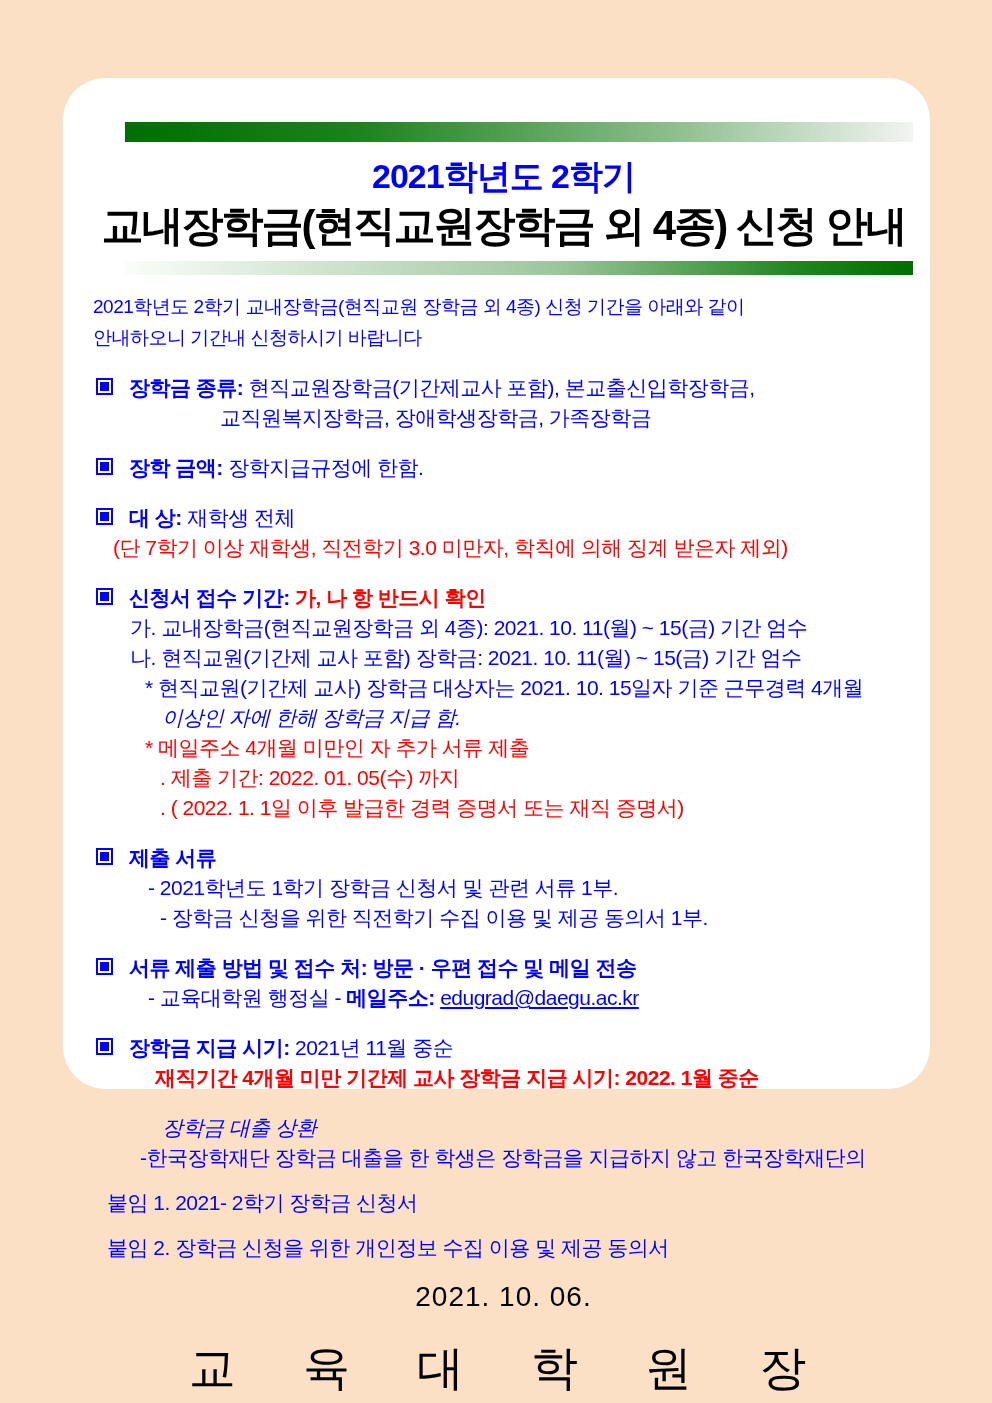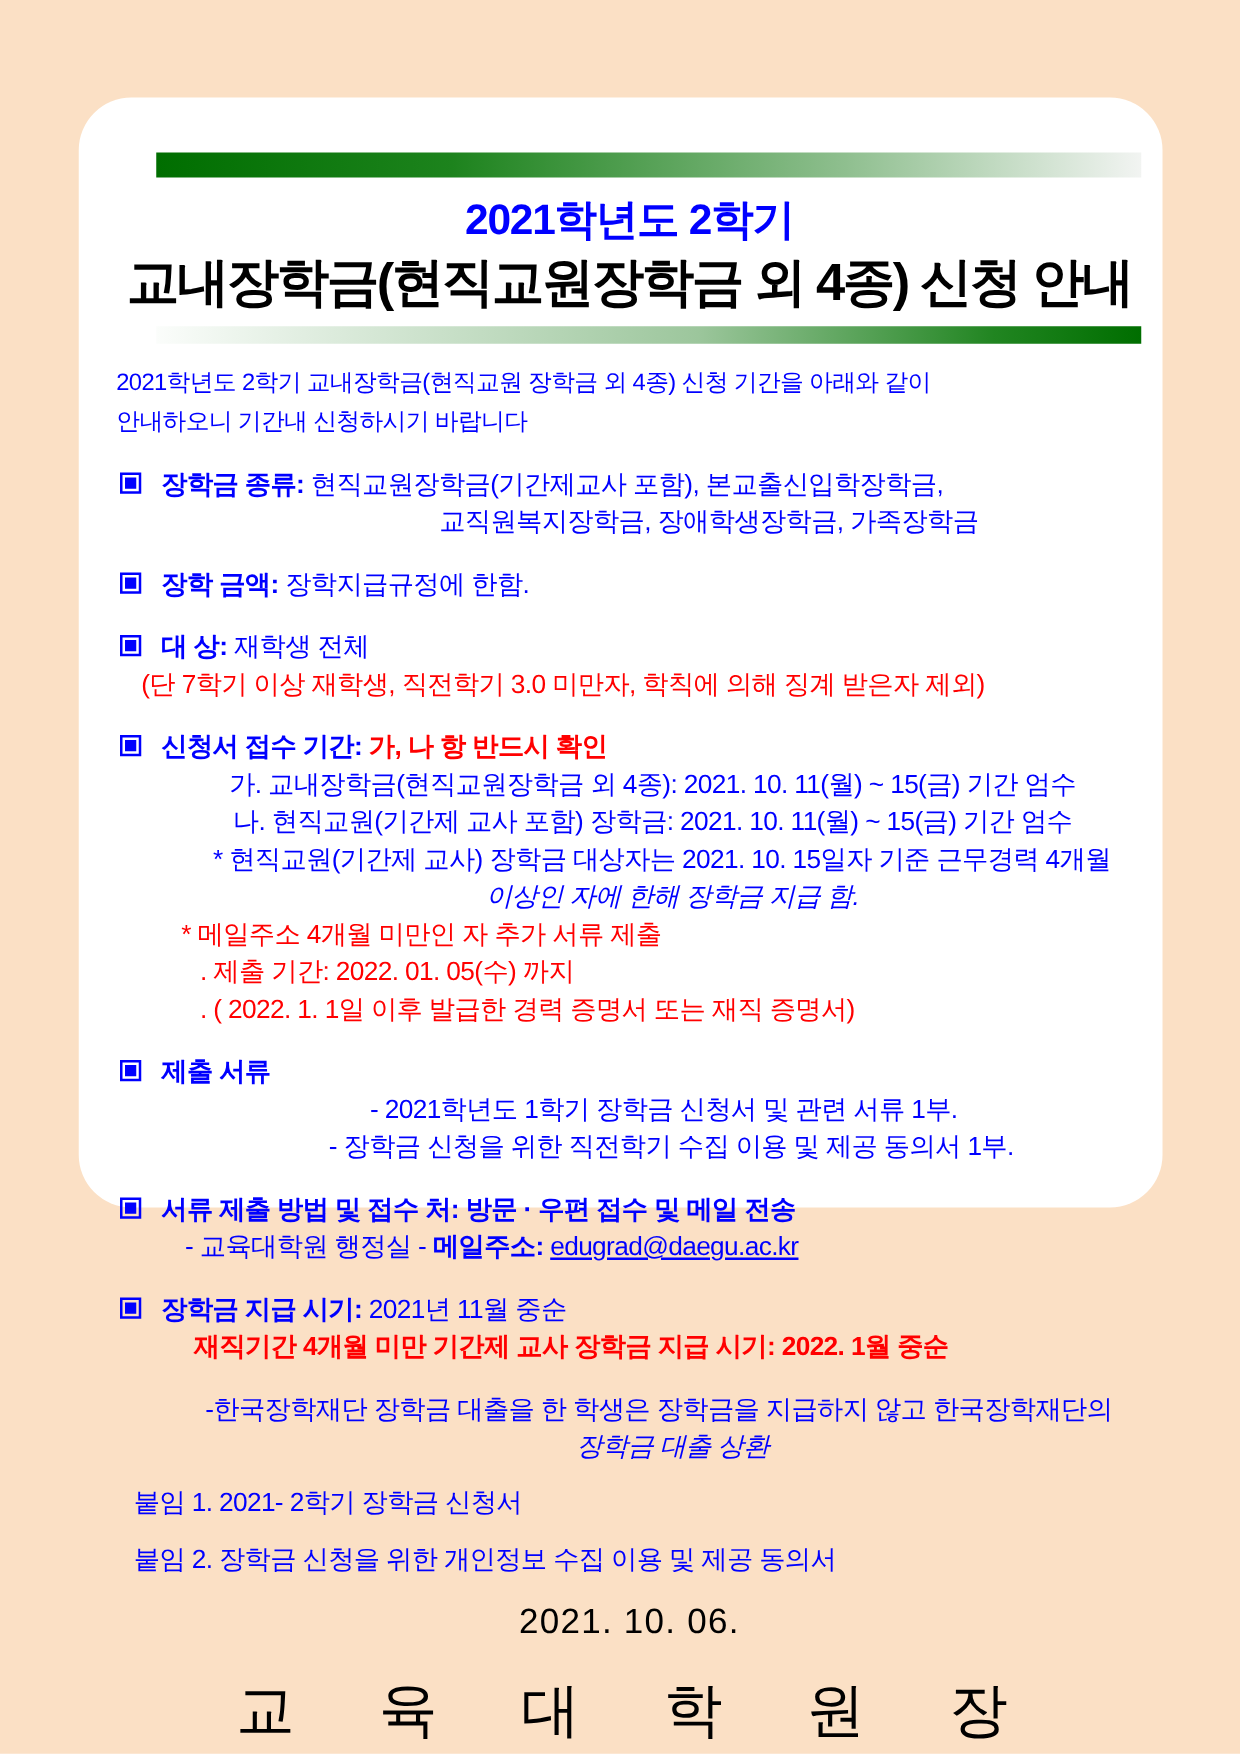--- a/index.html
+++ b/index.html
@@ -6,42 +6,42 @@
   html,body { width:992px; }
   body {
     width:992px; height:1403px;
     background:#fbe0c5;
     font-family:"Liberation Sans","DejaVu Sans",sans-serif;
     position:relative;
     overflow:hidden;
   }
   .card {
     position:absolute; left:63px; top:78px;
-    width:867px; height:888px;
+    width:867px; height:1011px;
     background:#ffffff;
     border-radius:42px;
   }
   .content { padding:44px 16px 0 30px; }
 
   .bar { width:788px; margin-left:32px; }
   .bar-top { height:20px; background:linear-gradient(90deg,#006e00 0%,#1d831d 30%,#8fbf8f 70%,#f2f4f2 100%); }
   .bar-bottom { height:14px; margin-top:7px; background:linear-gradient(90deg,#fbfdfb 0%,#9cc69c 55%,#218521 85%,#006e00 100%); }
 
   .title-sub {
     margin-top:12px; text-align:center;
     font-size:34px; font-weight:bold; color:#0000ff;
     line-height:44px; letter-spacing:-1px;
   }
   .title-main {
     text-align:center;
     font-size:42px; font-weight:bold; color:#000000;
     line-height:56px; letter-spacing:-2px;
   }
 
-  .blue { color:#0000ff;text-align:center; }
+  .blue { color:#0000ff; }
   .red  { color:#ff0000; }
   .b    { font-weight:bold; }
 
   .intro {
     margin-top:16px;
     font-size:19px; color:#0000ff; line-height:31px;
     letter-spacing:-0.5px;
   }
 
   .sec { margin-top:20px; font-size:21px; line-height:30px; letter-spacing:-0.5px; }
@@ -177,22 +177,22 @@
         <span class="bullet"></span>
         <div>
           <span class="blue b">장학금 지급 시기:</span>
           <span class="blue">2021년 11월 중순</span>
         </div>
       </div>
       <div class="red b ind7">재직기간 4개월 미만 기간제 교사 장학금 지급 시기: 2022. 1월 중순</div>
     </div>
 
     <div class="sec">
+      <div class="blue ind4">장학금 대출 상환</div>
       <div class="blue ind8">-한국장학재단 장학금 대출을 한 학생은 장학금을 지급하지 않고 한국장학재단의</div>
-      <div class="blue ind4">장학금 대출 상환</div>
     </div>
 
     <div class="attach">붙임 1. 2021- 2학기 장학금 신청서</div>
     <div class="attach">붙임 2. 장학금 신청을 위한 개인정보 수집 이용 및 제공 동의서</div>
 
     <div class="date-line">2021. 10. 06.</div>
 
     <div class="signature">교 육 대 학 원 장</div>
 
   </div>

